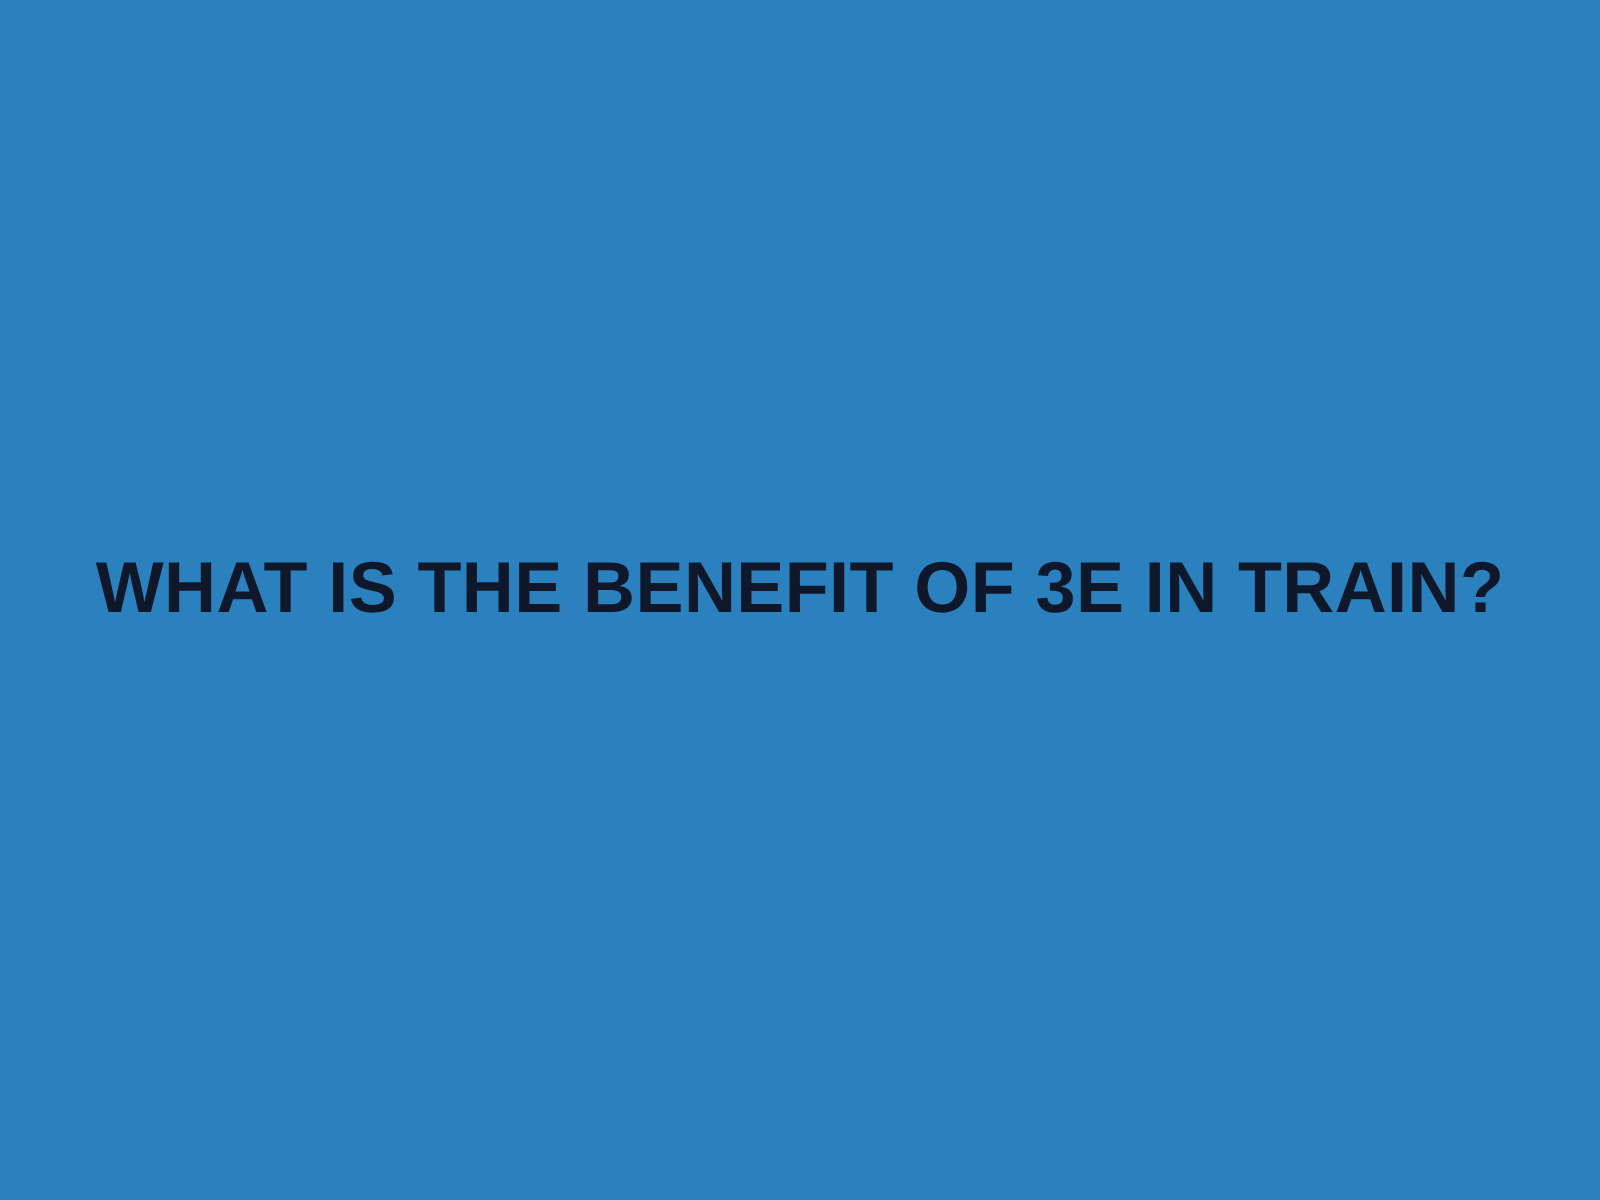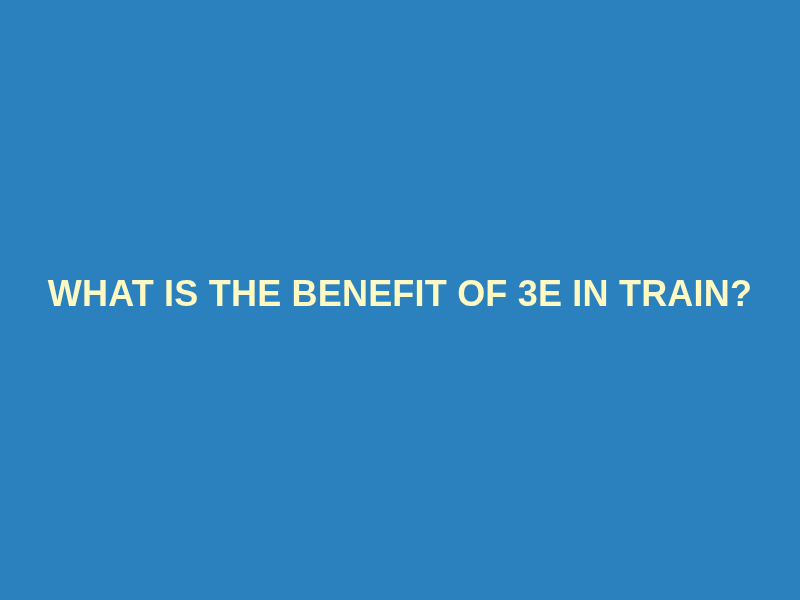--- a/index.html
+++ b/index.html
@@ -54,16 +54,16 @@
     -webkit-font-smoothing: antialiased;
   }
 </style>
 </head>
 <body style="background-color: rgb(43, 129, 189);">
 
 <div class="featured-card" style="background-color: rgb(43, 129, 189);">
 
   <div class="title-band">
 
-    <h1 class="card-title" style="color: #fef9c3;">WHAT IS THE BENEFIT OF 3E IN TRAIN?</h1>
+    <h1 class="card-title" style="color: #0f172a;">WHAT IS THE BENEFIT OF 3E IN TRAIN?</h1>
 
   </div>
 </div>
 
 </body></html>

